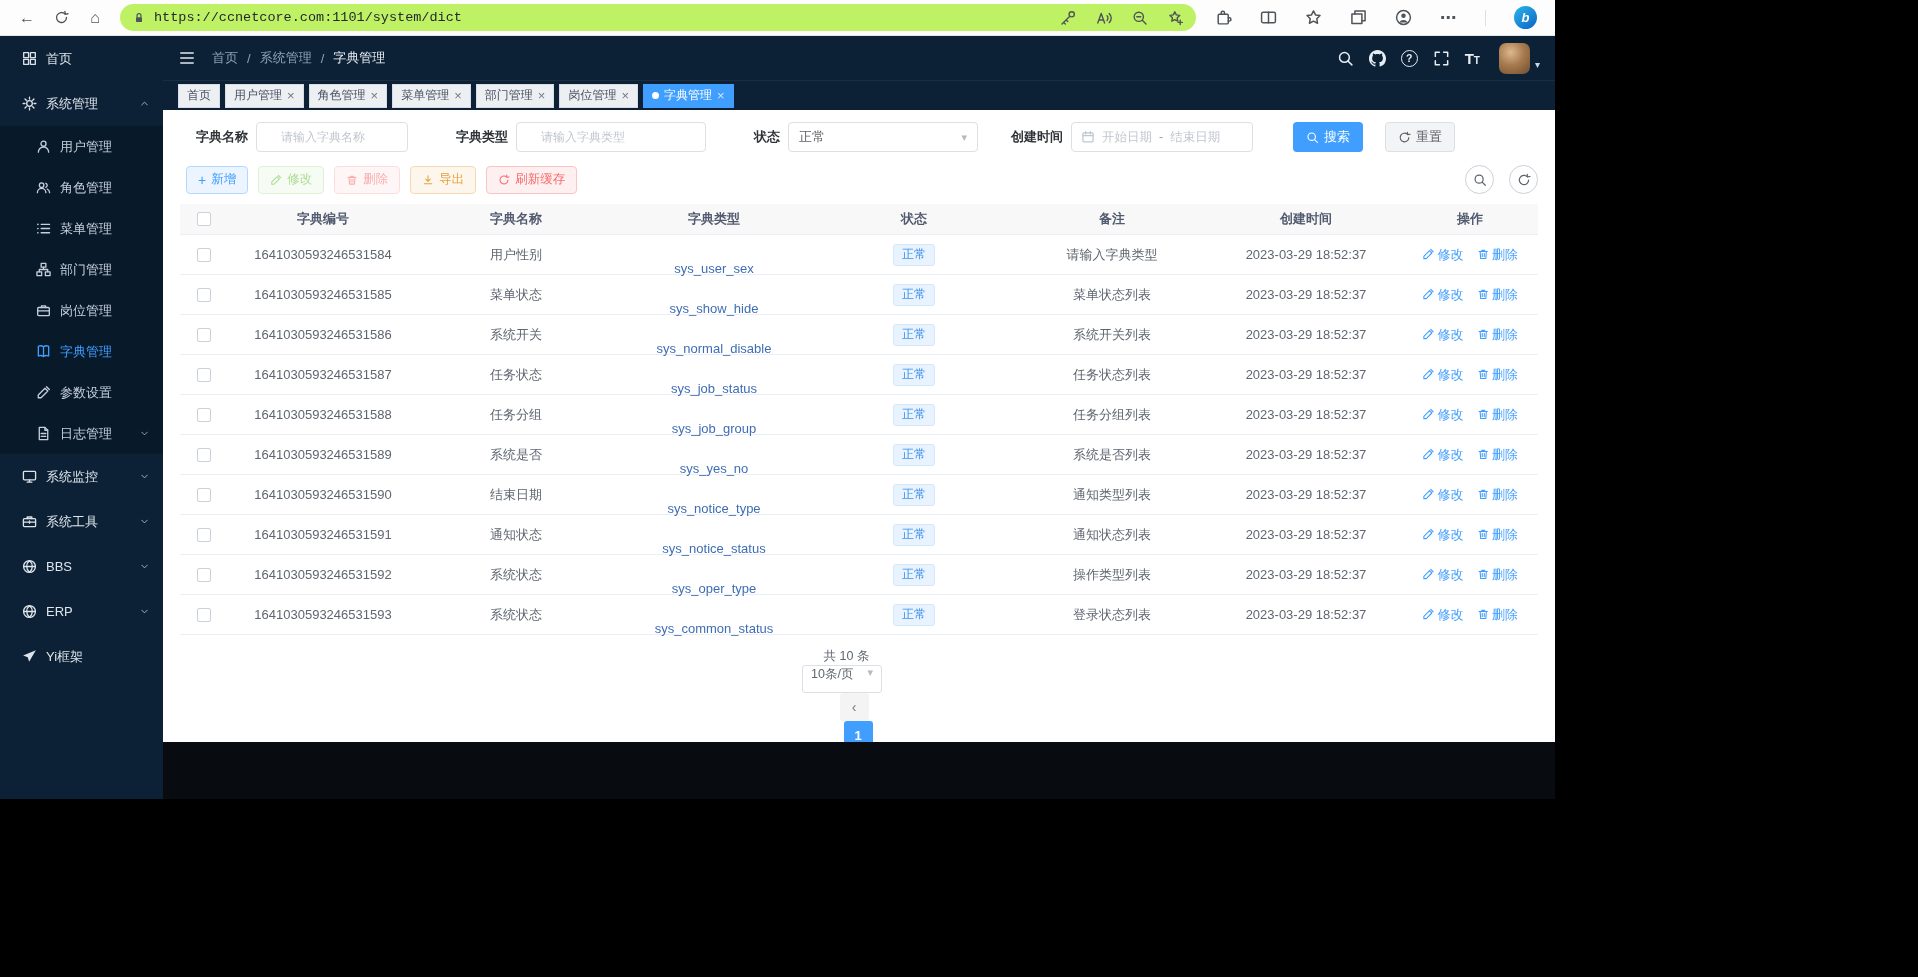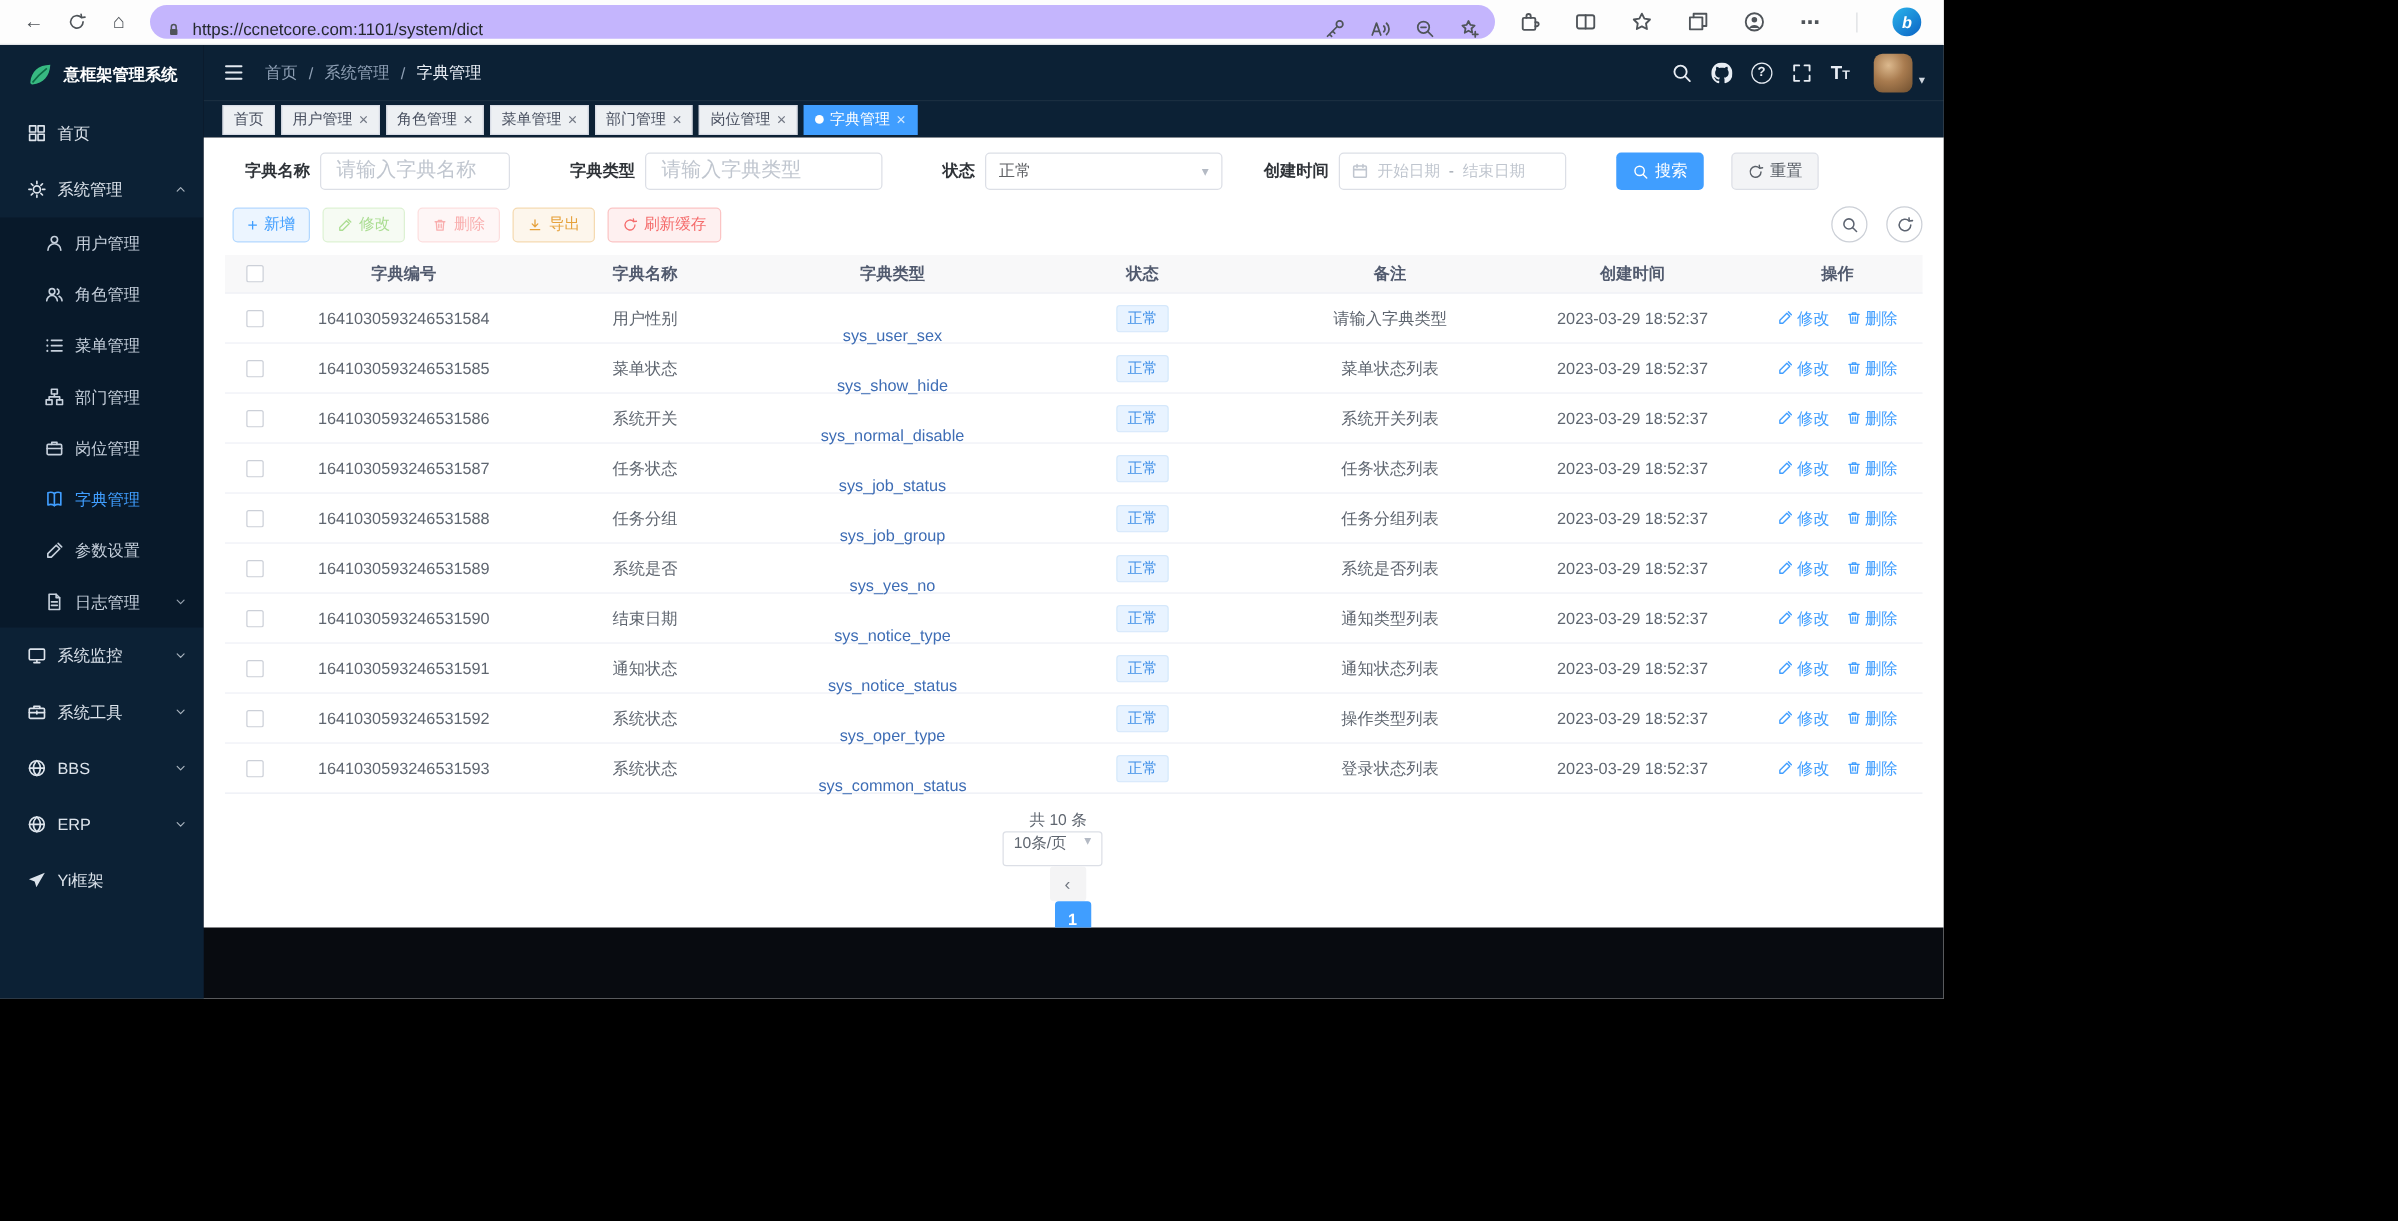--- a/index.html
+++ b/index.html
@@ -11,22 +11,22 @@
   }
   svg.s { fill:none; stroke:currentColor; stroke-width:1.4; stroke-linecap:round; stroke-linejoin:round; }
   svg.f { fill:currentColor; stroke:none; }
 
   
   .browser { position:absolute; left:0; top:0; width:1555px; height:799px; background:#fff; overflow:hidden; }
   .chrome { height:36px; background:#fdfdfd; border-bottom:1px solid #e3e5e8; display:flex; align-items:center; padding:0 8px; }
   .cbtn { width:30px; height:30px; border-radius:5px; display:flex; align-items:center; justify-content:center;
           color:#4f5459; font-size:16px; margin-left:4px; cursor:pointer; flex:0 0 auto; }
   .cbtn svg { width:15px; height:15px; }
-  .urlbar { height:27px; width:1076px; flex:0 0 auto; margin-left:10px; background:#c4b5fd; border-radius:14px;
-            display:flex; align-items:flex-end; padding:0 12px; cursor:text; }
+  .urlbar { height:27px; width:1076px; flex:0 0 auto; margin-left:10px; background:#bef264; border-radius:14px;
+            display:flex; align-items:center; padding:0 12px; cursor:text;font-family:Liberation Mono, monospace; }
   .urlbar .url { font-size:13.5px; color:#24292e; margin-left:8px; white-space:nowrap; }
   .pill-icons { margin-left:auto; display:flex; align-items:center; gap:20px; color:#4f5459; }
   .pill-icons svg { width:16px; height:16px; }
   .chrome-right { display:flex; align-items:center; gap:28px; margin-left:auto; padding-right:10px; color:#4f5459; }
   .chrome-right svg { width:17px; height:17px; }
   .more { font-size:16px; font-weight:bold; letter-spacing:1px; }
   .vdiv { width:1px; height:16px; background:#dcdee1; }
   .bing { width:23px; height:23px; border-radius:50%; background:linear-gradient(140deg,#2cb5ec,#0b63c4);
           color:#fff; font-weight:bold; font-style:italic; font-size:13px; display:flex; align-items:center; justify-content:center; }
 
@@ -67,21 +67,21 @@
          background:#edf0f3; color:#495060; border:1px solid #d8dce5; cursor:pointer; white-space:nowrap; }
   .tab .x { font-size:13px; line-height:1; opacity:.75; cursor:pointer; }
   .tab .dot { display:none; }
   .tab.active { background:#409eff; border-color:#409eff; color:#fff; }
   .tab.active .dot { display:inline-block; width:7px; height:7px; border-radius:50%; background:#fff; }
 
   .card { position:absolute; left:0; top:74px; width:1392px; height:632px; background:#fff; overflow:hidden; }
 
   .filters { display:flex; align-items:center; margin:12px 0 0 33px; font-size:13px; }
   .flabel { font-weight:bold; color:#2f3338; margin-right:8px; white-space:nowrap; }
-  .finput { height:30px; border:1px solid #dcdfe6; border-radius:4px; padding:0 12px; font-size:16px; color:#606266; width:152px; outline:none; }
+  .finput { height:30px; border:1px solid #dcdfe6; border-radius:4px; padding:0 24px; font-size:12px; color:#606266; width:152px; outline:none; }
   .finput::placeholder { color:#c0c6cf; }
   .w190 { width:190px; }
   .g2 { margin-left:48px; } .g3 { margin-left:48px; } .g4 { margin-left:33px; }
   .fselect { width:190px; height:30px; border:1px solid #dcdfe6; border-radius:4px; display:flex; align-items:center;
              justify-content:space-between; padding:0 10px; color:#606266; cursor:pointer; }
   .caretc { color:#b4bac4; font-size:11px; }
   .fdate { width:182px; height:30px; border:1px solid #dcdfe6; border-radius:4px; display:flex; align-items:center;
            gap:7px; padding:0 9px; color:#c0c6cf; font-size:12.5px; cursor:pointer; }
   .fdate svg { width:14px; height:14px; flex:0 0 auto; }
   .fdate .sep { color:#9aa1ab; }
@@ -197,27 +197,20 @@
         </svg>
       <span class="more">⋯</span>
       <span class="vdiv"></span>
       <span class="bing">b</span>
     </div>
   </div>
 
   <div class="app">
 
     <aside class="sidebar">
-      <div class="logo">
-        <svg viewBox="0 0 16 16">
-          <path fill="#37b981" d="M14.6 1.4C6.8 1.7 2.6 5.5 1.8 12.6c-.1.8.6 1.5 1.4 1.4 7.1-.8 10.9-5 11.4-12.6z"></path>
-          <path class="s" style="stroke:#0c6b44;stroke-width:1.1;" d="M3.2 12.8C6 9.2 8.8 6.6 12.4 3.8" fill="none"></path>
-        </svg>
-        <span>意框架管理系统</span>
-      </div>
 
       <nav>
         <div class="mi">
           <svg class="ic s" viewBox="0 0 16 16">
               <rect x="1.8" y="1.8" width="5.2" height="5.2"></rect>
               <rect x="9" y="1.8" width="5.2" height="5.2"></rect>
               <rect x="1.8" y="9" width="5.2" height="5.2"></rect>
               <rect x="9" y="9" width="5.2" height="5.2"></rect>
             </svg>
           <span>首页</span>

